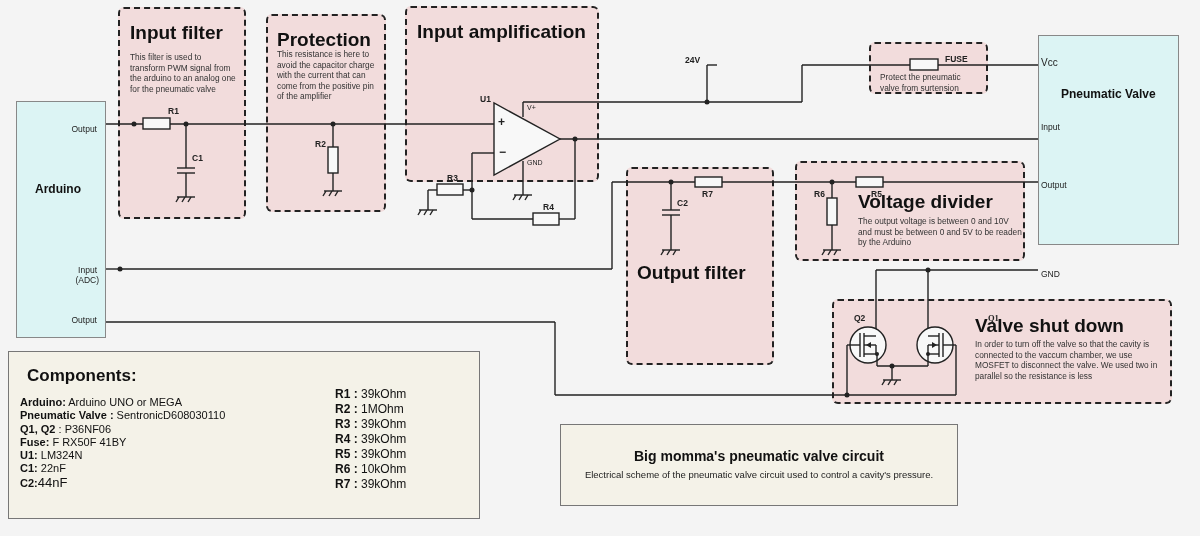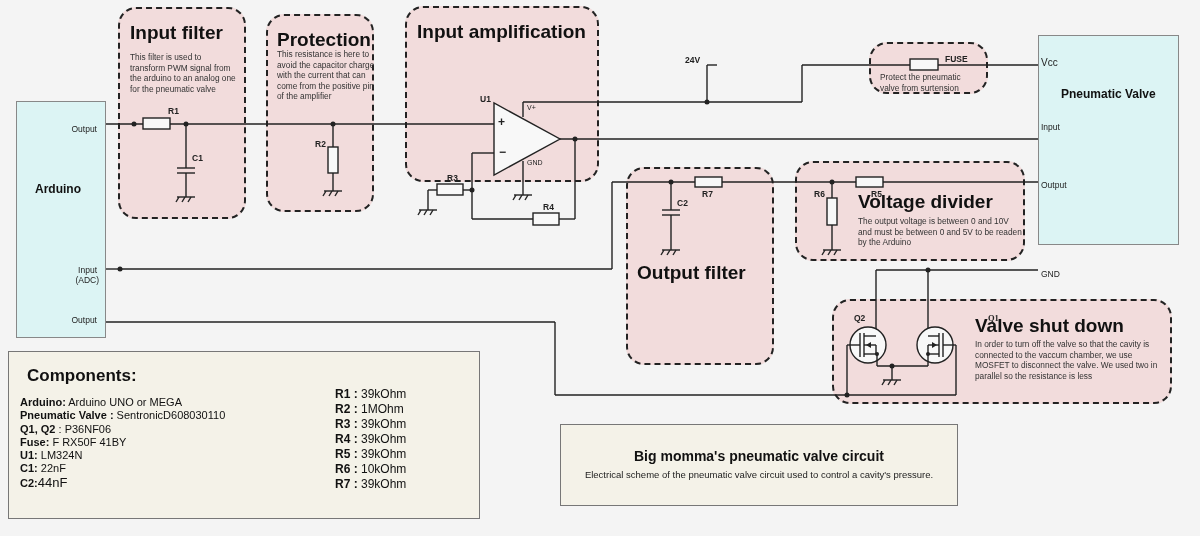--- a/index.html
+++ b/index.html
@@ -1,35 +1,35 @@
 <!DOCTYPE html>
 <html><head>
 <meta charset="utf-8">
 <style>
   html, body { margin:0; padding:0; }
   body { width:1200px; height:536px; background:#f4f4f4; position:relative; overflow:hidden; font-family:"Liberation Sans", sans-serif; color:#111; }
   svg.wires { position:absolute; left:0; top:0; }
-  .group { position:absolute; background:#f2dcdc; border:2px dashed #222; border-radius:18px; box-sizing:border-box; }
+  .group { position:absolute; background:#f2dcdc; border:2px dashed #222; border-radius:6px; box-sizing:border-box; }
   .gtitle { position:absolute; font-weight:bold; font-size:19px; white-space:nowrap; }
   .gdesc { position:absolute; font-size:8.3px; line-height:10.5px; color:#333; }
   .block { position:absolute; background:#dcf4f4; border:1px solid #888; box-sizing:border-box; }
   .pin { position:absolute; font-size:8.5px; color:#222; line-height:10px; }
   .lbl { position:absolute; font-size:8.5px; font-weight:bold; color:#222; }
   .box { position:absolute; background:#f4f2e8; border:1px solid #777; box-sizing:border-box; }
   .comp { font-size:11px; line-height:13.3px; }
   .comp b { font-weight:bold; }
 </style>
 </head>
 <body>
 
 <div class="group" style="left:118px;top:7px;width:128px;height:212px;">
   <div class="gtitle" style="left:10px;top:13px;">Input filter</div>
   <div class="gdesc" style="left:10px;top:43px;width:108px;">This filter is used to transform PWM signal from the arduino to an analog one for the pneumatic valve</div>
 </div>
-<div class="group" style="left:266px;top:14px;width:108px;height:198px;">
+<div class="group" style="left:266px;top:14px;width:120px;height:198px;">
   <div class="gtitle" style="left:9px;top:13px;">Protection</div>
   <div class="gdesc" style="left:9px;top:33px;width:106px;">This resistance is here to avoid the capacitor charge with the current that can come from the positive pin of  the amplifier</div>
 </div>
 <div class="group" style="left:405px;top:6px;width:194px;height:176px;">
   <div class="gtitle" style="left:10px;top:13px;">Input amplification</div>
 </div>
 <div class="group" style="left:869px;top:42px;width:119px;height:52px;">
   <div class="gdesc" style="left:9px;top:28px;width:100px;">Protect the pneumatic valve from surtension</div>
 </div>
 <div class="group" style="left:626px;top:167px;width:148px;height:198px;">

